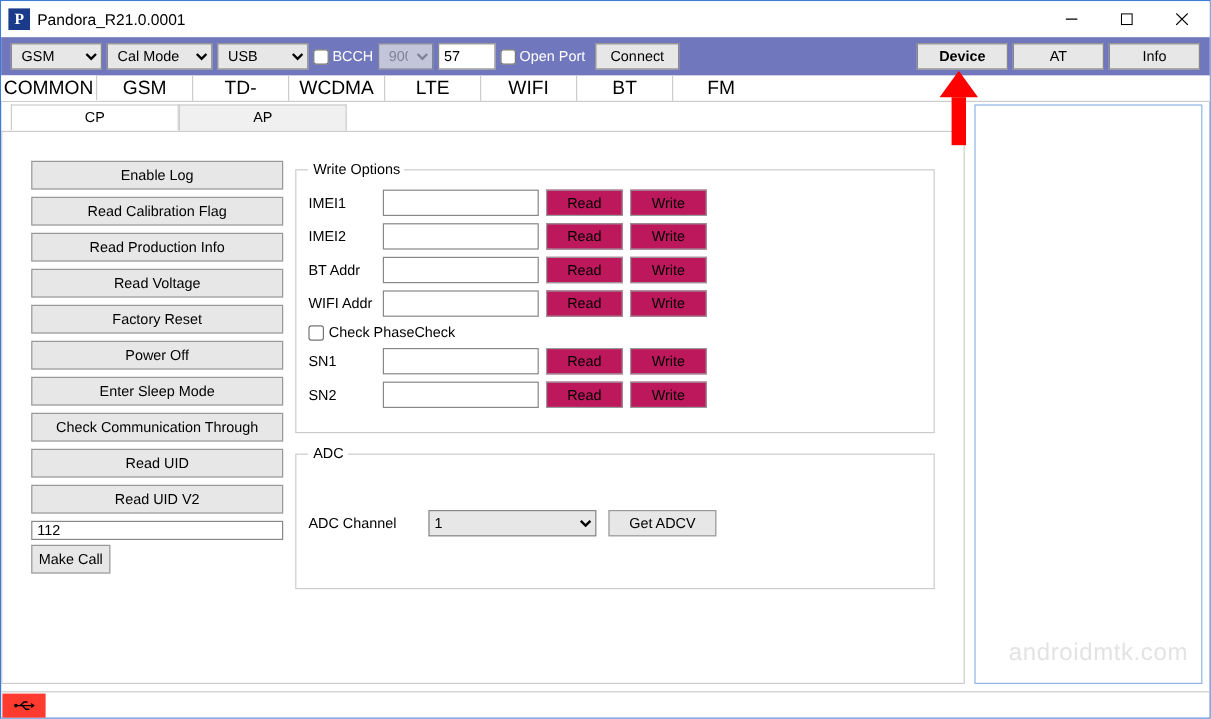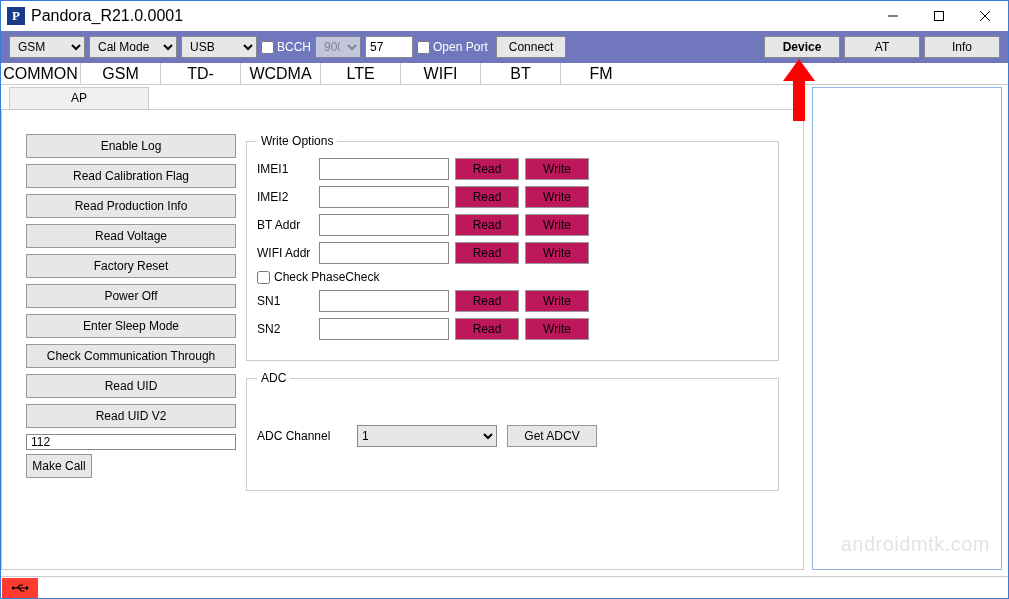--- a/index.html
+++ b/index.html
@@ -1,20 +1,20 @@
 <!DOCTYPE html>
 <html><head>
 <meta charset="utf-8">
 <style>
 * { box-sizing: border-box; margin: 0; padding: 0; font-family: "Segoe UI", Tahoma, sans-serif; font-size: 12px; }
 body { background: #fff; }
 .window { width: 1009px; height: 599px; border: 1px solid #3a7bd5; display: flex; flex-direction: column; position: relative; }
 .titlebar { height: 30px; display: flex; align-items: center; padding: 0 0 0 6px; background: #fff; }
 .app-icon { width: 18px; height: 18px; background: #1a3a8a; color: #fff; display: flex; align-items: center; justify-content: center; font-weight: bold; font-family: serif; margin-right: 6px; font-size: 13px; }
-.title-text { flex: 1; font-size: 16px; }
+.title-text { flex: 1; font-size: 13px; }
 .win-btn { width: 46px; height: 30px; display: flex; align-items: center; justify-content: center; }
 .win-btn svg { width: 10px; height: 10px; }
 
 .toolbar { background: #7077bc; height: 32px; display: flex; align-items: center; padding: 0 8px; gap: 4px; }
 .toolbar select { height: 22px; background: #e7e7e7; border: 1px solid #888; padding: 0 4px; }
 .sel-gsm { width: 76px; }
 .sel-calmode { width: 88px; }
 .sel-usb { width: 76px; }
 .toolbar .chk { display: flex; align-items: center; color: #fff; gap: 3px; }
 .toolbar .chk input { width: 13px; height: 13px; }
@@ -127,20 +127,21 @@
     <div class="tab1">WCDMA</div>
     <div class="tab1">LTE</div>
     <div class="tab1">WIFI</div>
     <div class="tab1">BT</div>
     <div class="tab1">FM</div>
   </div>
 
   <div class="main-area">
     <div class="left-panel">
       <div class="tabs2">
+        <div class="tab2 active">CP</div>
         <div class="tab2">AP</div>
       </div>
       <div class="panel-content">
         <div class="btn-col">
           <button>Enable Log</button>
           <button>Read Calibration Flag</button>
           <button>Read Production Info</button>
           <button>Read Voltage</button>
           <button>Factory Reset</button>
           <button>Power Off</button>

